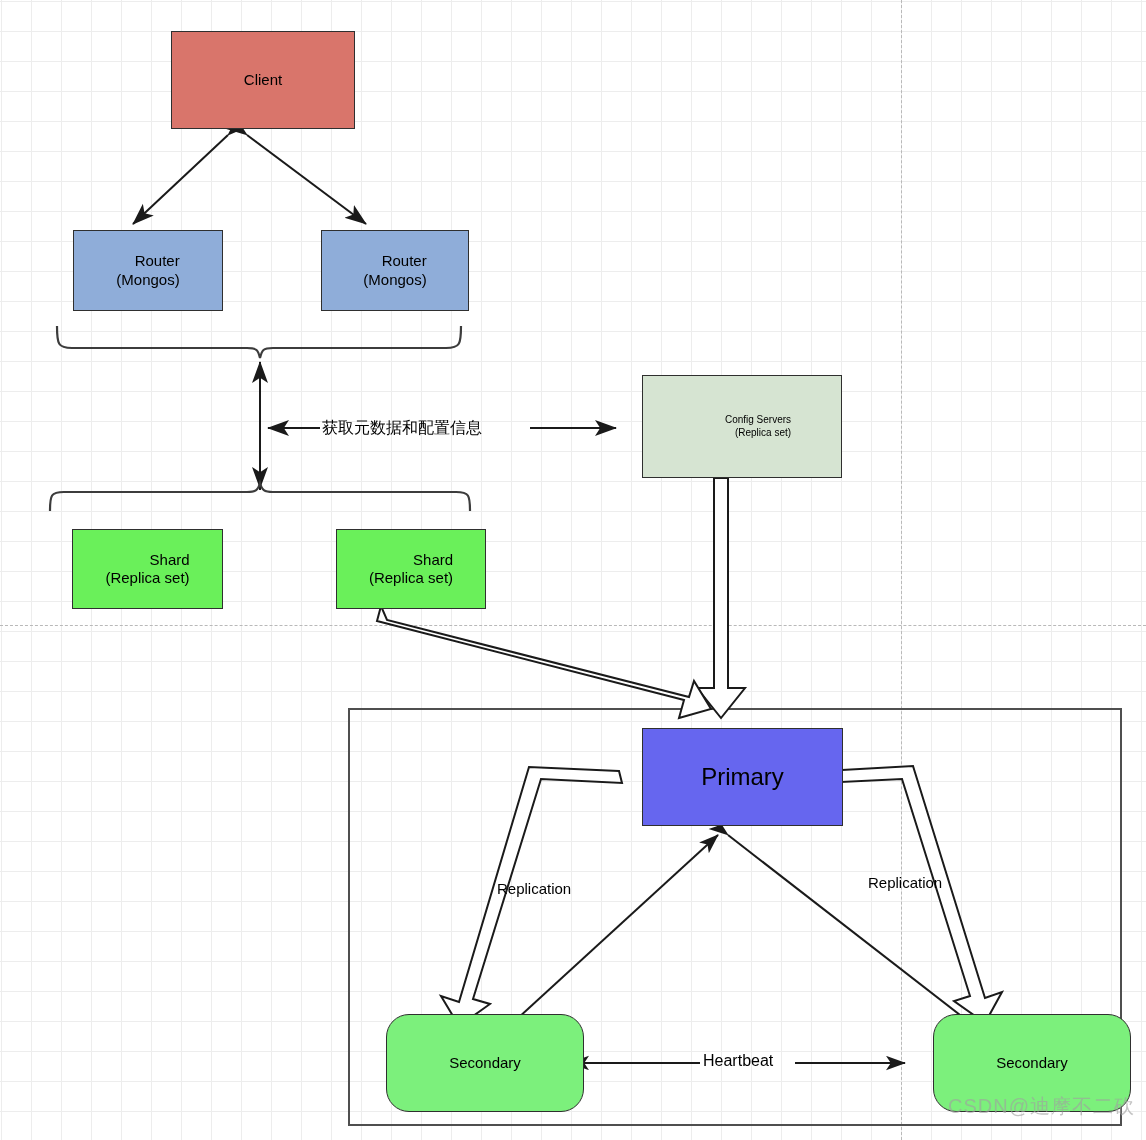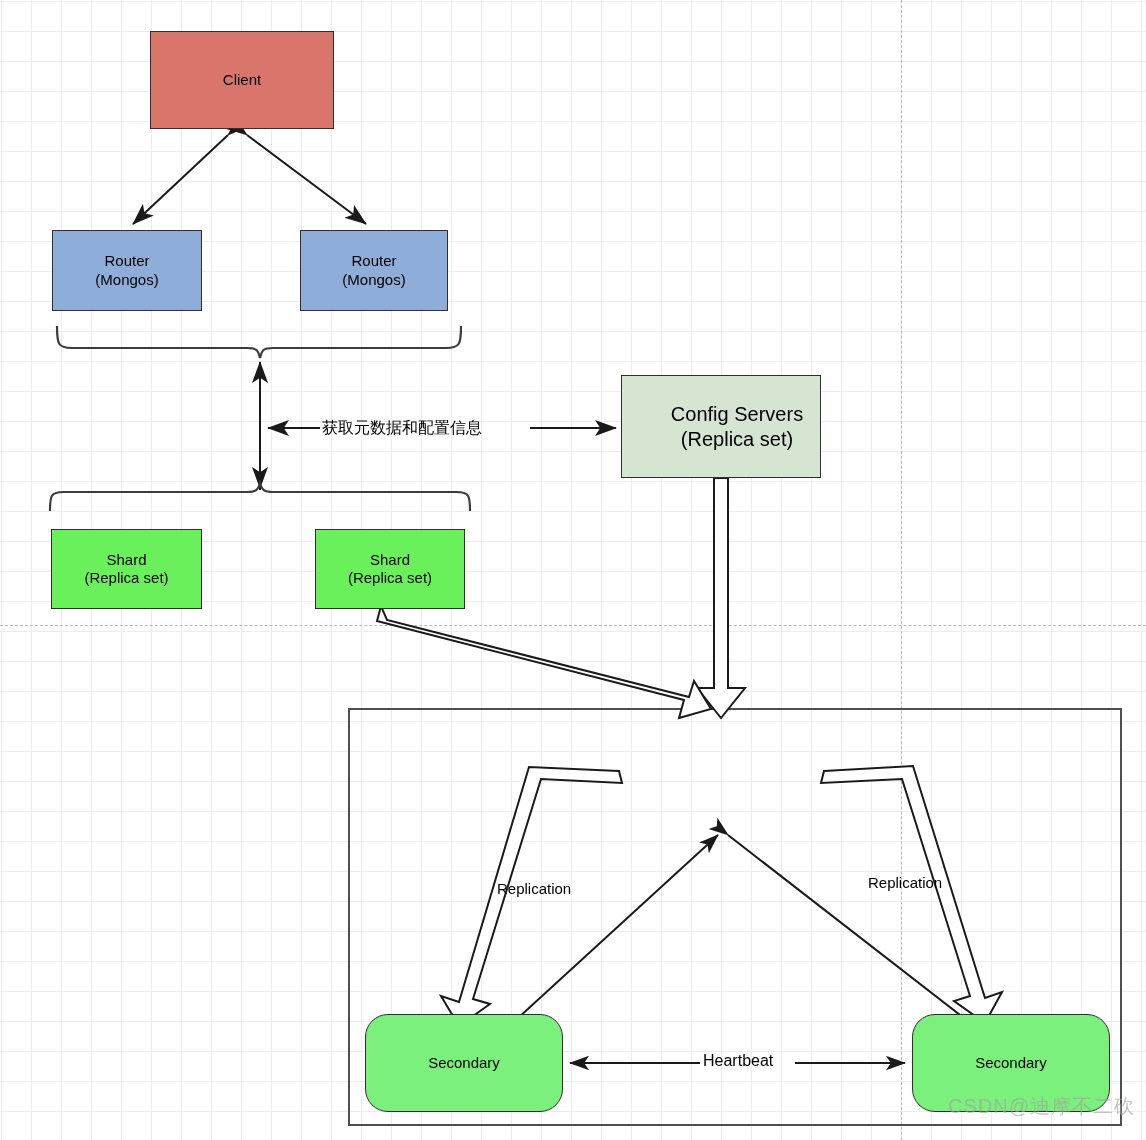--- a/index.html
+++ b/index.html
@@ -37,24 +37,25 @@
     border-top: 1px dashed #b9b9b9;
   }
   .node {
     position: absolute;
     box-sizing: border-box;
     border: 1.6px solid #2f2f2f;
     display: flex;
     flex-direction: column;
     align-items: center;
     justify-content: center;
-    text-align: center;
+    text-align: right;
     color: #000000;
     line-height: 1.22;
     white-space: pre-line;
+    margin-left: 21px;
   }
   .n-client   { background: #d9756b; }
   .n-router   { background: #8fadd9; }
   .n-config   { background: #d6e4d2; }
   .n-shard    { background: #6af05a; }
   .n-primary  { background: #6666ef; }
   .n-secondary{ background: #7cf07c; border-radius: 23px; }
 
   .container-box {
     position: absolute;
@@ -162,29 +163,30 @@
   </svg>
 
   <div class="node n-client" style="left:150px; top:31px; width:184px; height:98px; font-size:15px;">Client</div>
 
   <div class="node n-router" style="left:52px; top:230px; width:150px; height:81px; font-size:15px;">Router
 (Mongos)</div>
 
   <div class="node n-router" style="left:300px; top:230px; width:148px; height:81px; font-size:15px;">Router
 (Mongos)</div>
 
-  <div class="node n-config" style="left:621px; top:375px; width:200px; height:103px; font-size:20px;padding-left:32px;">Config Servers
+  <div class="node n-config" style="left:621px; top:375px; width:200px; height:103px; font-size:10px;padding-left:32px;">Config Servers
 (Replica set)</div>
 
   <div class="node n-shard" style="left:51px; top:529px; width:151px; height:80px; font-size:15px;">Shard
 (Replica set)</div>
 
   <div class="node n-shard" style="left:315px; top:529px; width:150px; height:80px; font-size:15px;">Shard
 (Replica set)</div>
 
+  <div class="node n-primary" style="left:621px; top:728px; width:201px; height:98px; font-size:24px;">Primary</div>
 
   <div class="node n-secondary" style="left:365px; top:1014px; width:198px; height:98px; font-size:15px;">Secondary</div>
 
   <div class="node n-secondary" style="left:912px; top:1014px; width:198px; height:98px; font-size:15px;">Secondary</div>
 
   <div class="edge-label" style="left:322px; top:418px; font-size:16px;">获取元数据和配置信息</div>
 
   <div class="edge-label" style="left:497px; top:880px; font-size:15px;">Replication</div>
 
   <div class="edge-label" style="left:868px; top:874px; font-size:15px;">Replication</div>

